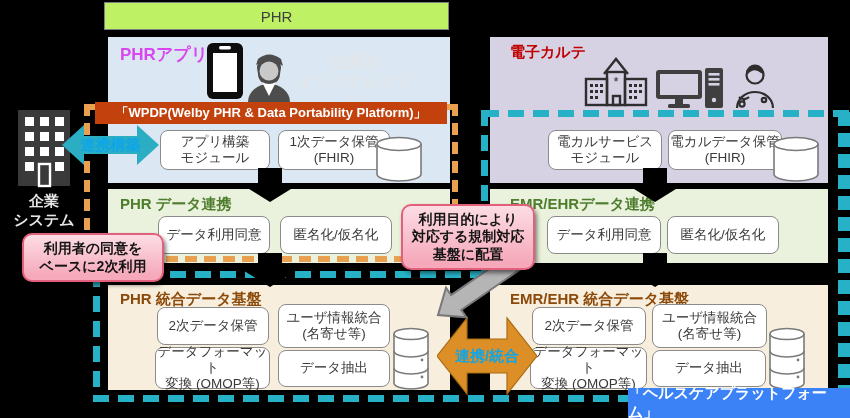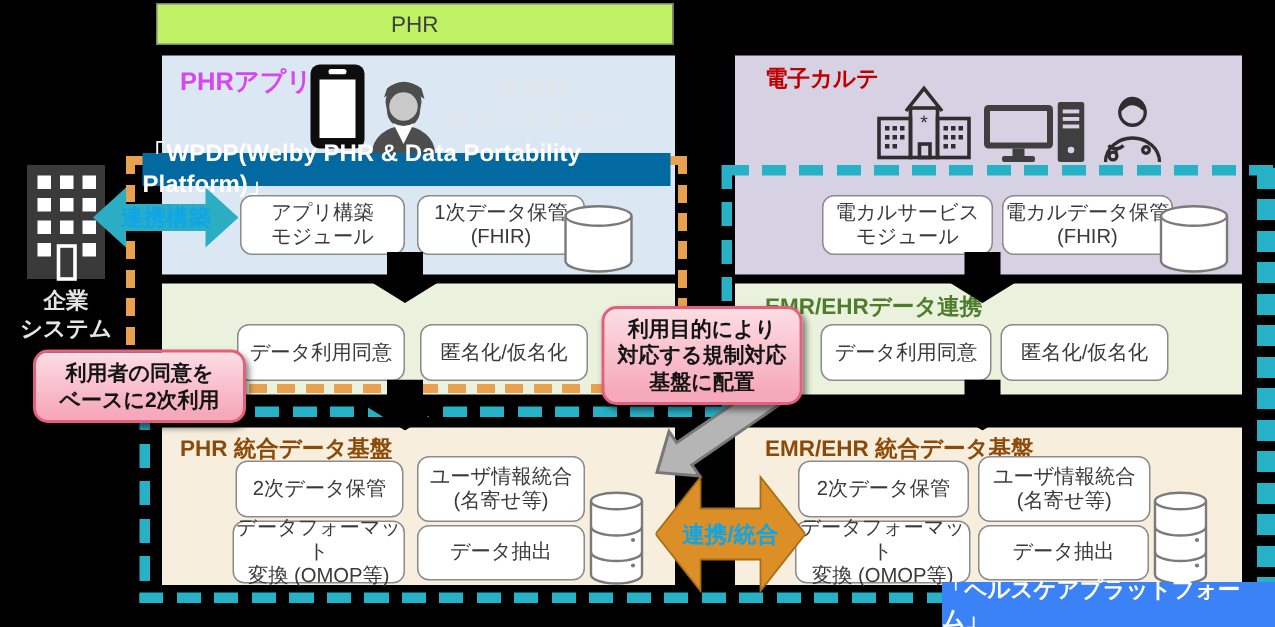--- a/index.html
+++ b/index.html
@@ -67,21 +67,21 @@
       <path d="M14 16 a12 12 0 0 1 24 0 l-1 6 a11 11 0 0 1 -22 0 z" fill="#4d4d4d"></path>
       <circle cx="26" cy="19" r="9.5" fill="#c9c9c9"></circle>
       <path d="M13 13 q13 -9 27 1 l-2 -7 q-12 -9 -23 0 z" fill="#4d4d4d"></path>
       <path d="M5 50 a21 18 0 0 1 42 0 z" fill="#4d4d4d"></path>
       <path d="M26 44 l-7 -14 q7 4 14 0 z" fill="#fff"></path>
     </svg>
   </div>
   <div class="note" style="left:290px;top:52px;width:130px">企業別
 オリジナルアプリ</div>
 
-  <div class="banner" style="left:95px;top:102px;width:352px;height:22px;background:#0369a1;font-size:16px;z-index:4">「WPDP(Welby PHR &amp; Data Portability Platform)」</div>
+  <div class="banner" style="left:95px;top:102px;width:352px;height:22px;background:#c2410c;font-size:13px;z-index:4">「WPDP(Welby PHR &amp; Data Portability Platform)」</div>
 
   <div class="wbox" style="left:160px;top:130px;width:108px;height:38px">アプリ構築
 モジュール</div>
   <div class="wbox" style="left:278px;top:130px;width:110px;height:38px">1次データ保管
 (FHIR)</div>
   <div style="position:absolute;left:375px;top:136px;z-index:3">
     <svg width="48" height="46" viewBox="0 0 48 46">
       <path d="M2 8 v30 a22 7 0 0 0 44 0 V8" fill="#fff" stroke="#7a7a7a" stroke-width="1.6"></path>
       <ellipse cx="24" cy="8" rx="22" ry="6.5" fill="#fff" stroke="#7a7a7a" stroke-width="1.6"></ellipse>
     </svg>
@@ -172,20 +172,21 @@
     <svg width="58" height="34" viewBox="0 0 58 34">
         <polygon points="17,0 41,0 41,16 58,16 29,34 0,16 17,16" fill="#000"></polygon>
       </svg>
   </div>
   <div style="position:absolute;left:626px;top:253px;z-index:4">
     <svg width="58" height="34" viewBox="0 0 58 34">
         <polygon points="17,0 41,0 41,16 58,16 29,34 0,16 17,16" fill="#000"></polygon>
       </svg>
   </div>
 
+  <div class="sec-title" style="left:120px;top:195px;color:#4e7d2d">PHR データ連携</div>
   <div class="wbox" style="left:158px;top:216px;width:110px;height:36px">データ利用同意</div>
   <div class="wbox" style="left:280px;top:216px;width:110px;height:36px">匿名化/仮名化</div>
 
   <div class="sec-title" style="left:510px;top:195px;color:#4e7d2d">EMR/EHRデータ連携</div>
   <div class="wbox" style="left:547px;top:216px;width:112px;height:36px">データ利用同意</div>
   <div class="wbox" style="left:667px;top:216px;width:110px;height:36px">匿名化/仮名化</div>
 
   <div class="sec-title" style="left:120px;top:290px;color:#8c4a0a">PHR 統合データ基盤</div>
   <div class="wbox" style="left:157px;top:307px;width:110px;height:36px">2次データ保管</div>
   <div class="wbox" style="left:278px;top:304px;width:110px;height:42px">ユーザ情報統合

